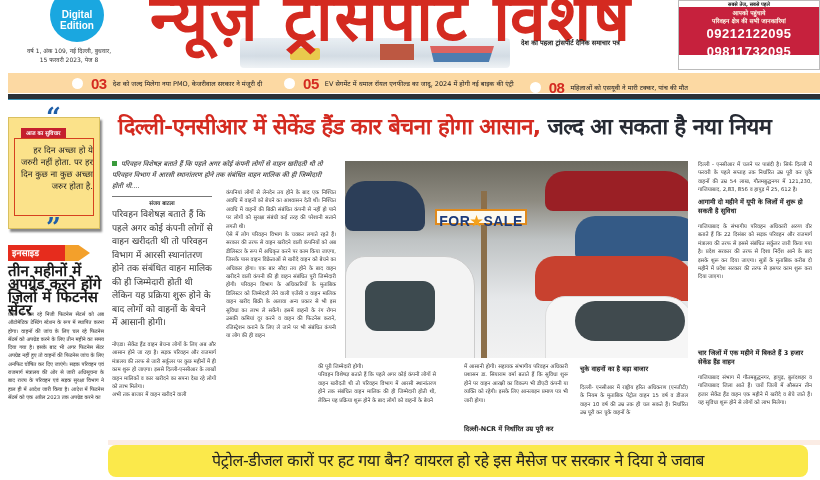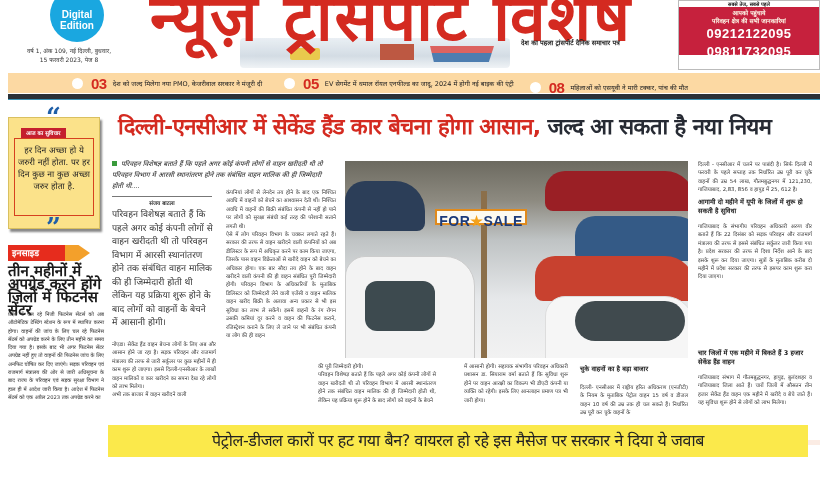--- a/index.html
+++ b/index.html
@@ -35,21 +35,21 @@
   .idx-text { font-size: 6.5px; color: #222; white-space: nowrap; }
   .rule-dark { position: absolute; left: 8px; top: 94px; width: 812px; height: 6px; background: #2b3138; border-bottom: 1px solid #3a93b5; }
 
   
   .thought { position: absolute; left: 8px; top: 117px; width: 92px; height: 112px; background: #fbe28a;
              box-shadow: 2px 3px 2px #888; border: 1px solid #d9c060; }
   .quote-open { position: absolute; left: 37px; top: -16px; font-size: 26px; color: #1f5fa8; font-weight: bold; font-family: "DejaVu Serif", serif; }
   .quote-close { position: absolute; left: 37px; top: 94px; font-size: 26px; color: #1f5fa8; font-weight: bold; font-family: "DejaVu Serif", serif; }
   .thought-label { position: absolute; left: 12px; top: 10px; background: #c51f2e; color: #fff; font-size: 5.5px; padding: 1px 5px; font-weight: bold; }
   .thought-box { position: absolute; left: 5px; top: 20px; width: 80px; height: 78px; border: 1px solid #d6401f;
-                 font-size: 8.5px; line-height: 12px; text-align: center; padding-top: 5px; color: #222; }
+                 font-size: 8.5px; line-height: 12px; text-align: right; padding-top: 5px; color: #222; }
 
   .inside-tag { position: absolute; left: 8px; top: 245px; width: 82px; height: 16px; background: linear-gradient(90deg, #e62c1d 0 70%, #f3a02b 70% 100%);
                 clip-path: polygon(0 0, 86% 0, 100% 50%, 86% 100%, 0 100%); color: #fff; font-weight: bold; font-size: 9px; line-height: 16px; padding-left: 4px; }
   .inside-head { position: absolute; left: 8px; top: 265px; width: 96px; font-size: 15px; font-weight: bold; line-height: 13px; color: #1a1a1a; }
   .inside-body { position: absolute; left: 8px; top: 310px; width: 96px; font-size: 5.2px; line-height: 8.3px; color: #333; text-align: justify; }
 
   
   .headline { position: absolute; left: 118px; top: 110px; width: 700px; font-size: 22px; font-weight: bold; line-height: 34px; white-space: nowrap; letter-spacing: -0.6px; }
   .hl-red { color: #d42a20; }
   .hl-dark { color: #262a33; }
@@ -65,21 +65,21 @@
            background: linear-gradient(180deg, #6c6a60 0%, #8d8a80 20%, #bfc3c4 40%, #e6e8ea 70%, #f2f2f2 100%); }
   .car { position: absolute; border-radius: 20px 30px 8px 8px; }
   .for-sale { position: absolute; left: 90px; top: 48px; width: 92px; height: 16px; background: #fdfaf0; border: 2px solid #e08a1c;
               color: #1d3b7a; font-weight: bold; font-size: 14px; line-height: 20px; text-align: center; font-family: "Liberation Sans", sans-serif; letter-spacing: .5px; }
   .for-sale .star { color: #f4a21b; }
   .pole { position: absolute; left: 136px; top: 30px; width: 6px; height: 170px; background: #8b6f4a; }
 
   .subhead { position: absolute; font-size: 6.5px; font-weight: bold; color: #222; }
 
   
-  .bottom { position: absolute; left: 108px; top: 425px; width: 700px; height: 32px; background: #fbe94b; }
+  .bottom { position: absolute; left: 108px; top: 445px; width: 700px; height: 32px; background: #fbe94b; border-radius: 8px; }
   .bottom-text { font-size: 16px; color: #222; text-align: center; line-height: 32px; white-space: nowrap; letter-spacing: -0.4px; }
   .pink-strip { position: absolute; left: 108px; top: 440px; width: 712px; height: 5px; background: #fbece4; }
 </style>
 </head>
 <body>
 
 <header class="masthead">
   <div class="badge">
     <span>Digital</span>
     <span>Edition</span>

